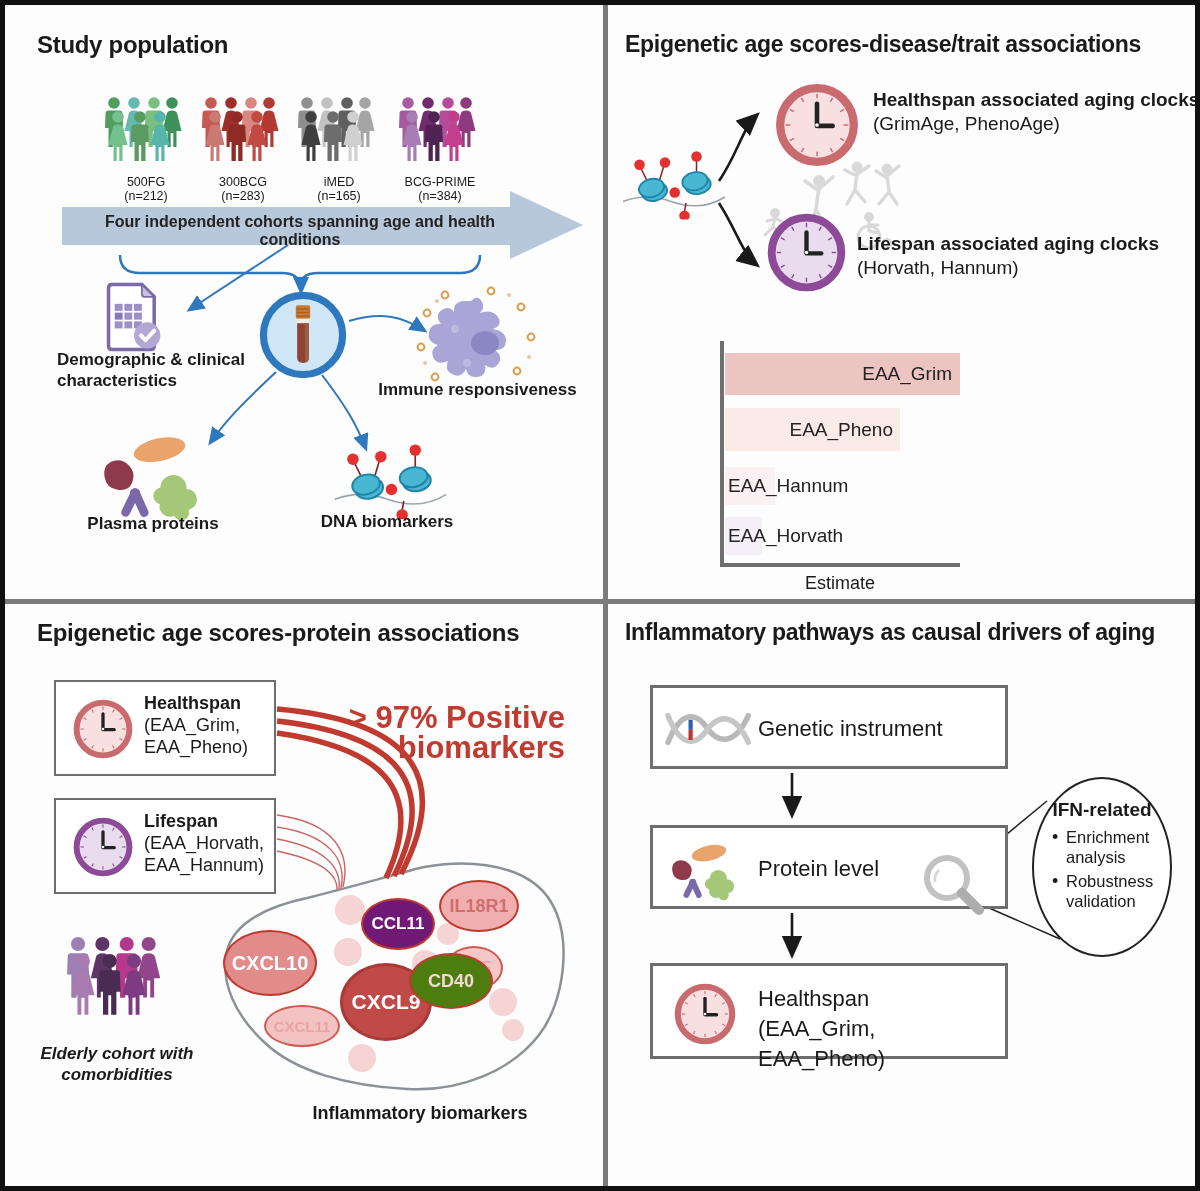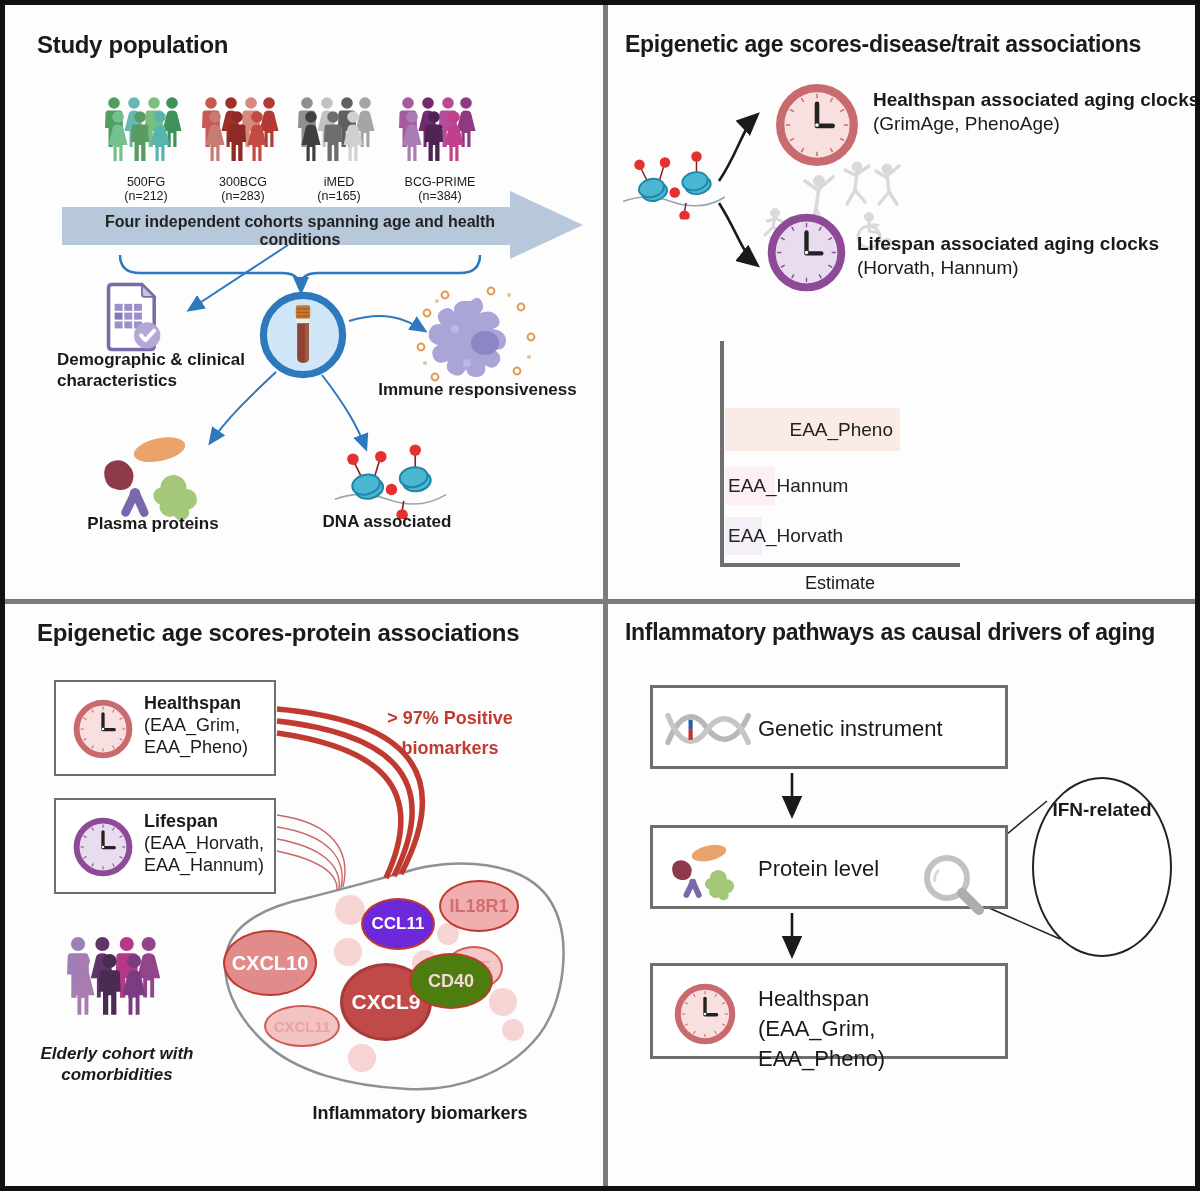--- a/index.html
+++ b/index.html
@@ -31,21 +31,21 @@
   #chart{position:absolute;left:715px;top:336px;width:250px;height:256px;z-index:2;}
   #chart .axis-y{position:absolute;left:0;top:0;width:4px;height:226px;background:#6f6f6f;}
   #chart .axis-x{position:absolute;left:0;top:222px;width:240px;height:4px;background:#6f6f6f;}
   #chart .bar-row{position:absolute;left:5px;width:240px;}
   #chart .bar{position:absolute;left:0;top:0;height:100%;}
   #chart .bar-label{position:absolute;top:50%;transform:translateY(-50%);font-size:19px;color:#222;white-space:nowrap;}
   #chart .xlabel{position:absolute;left:0;top:232px;width:240px;text-align:center;font-size:18px;}
   
   .clockbox{position:absolute;width:222px;height:96px;border:2.5px solid #6e6e6e;background:#fff;z-index:2;box-sizing:border-box;}
   .clockbox .txt{position:absolute;left:88px;top:10px;font-size:18px;line-height:22px;}
-  .note{position:absolute;left:330px;top:698px;width:230px;text-align:center;font-size:18px;font-weight:bold;color:#c23b30;line-height:30px;z-index:4;}
+  .note{position:absolute;left:330px;top:698px;width:230px;text-align:right;font-size:31px;font-weight:bold;color:#c23b30;line-height:30px;z-index:4;}
   
   .bubble{position:absolute;border-radius:50%;display:flex;align-items:center;justify-content:center;font-weight:bold;z-index:2;transform:translate(-50%,-50%);box-sizing:border-box;}
   .dot{position:absolute;border-radius:50%;background:#f5d4d3;z-index:2;transform:translate(-50%,-50%);}
   
   .flowbox{position:absolute;left:645px;width:358px;border:3px solid #6e6e6e;background:#fff;z-index:2;box-sizing:border-box;}
   .flowbox .ftxt{position:absolute;left:105px;font-size:22px;}
   #ifn{position:absolute;left:1027px;top:772px;width:140px;height:180px;border:2px solid #222;border-radius:50%;background:#fff;z-index:2;box-sizing:border-box;}
   #ifn .ifn-title{position:absolute;left:0;top:20px;width:100%;text-align:center;font-size:19px;font-weight:bold;}
   #ifn ul{margin:48px 0 0 18px;padding:0;list-style:none;}
   #ifn li{position:relative;font-size:16.5px;line-height:20px;width:100px;margin-bottom:4px;padding-left:14px;}
@@ -282,21 +282,21 @@
 
   <svg class="icon" style="left:320px;top:432px" width="128" height="82" viewBox="0 0 140 100">
     <use href="#methyl-sym" width="140" height="100"></use>
   </svg>
 
   <div class="lbl branch" style="left:52px;top:344px;width:220px;">
     <span>Demographic &amp; clinical</span><br><span>characteristics</span>
   </div>
   <div class="lbl branch center" style="left:360px;top:374px;width:225px;">Immune responsiveness</div>
   <div class="lbl branch center" style="left:63px;top:508px;width:170px;">Plasma proteins</div>
-  <div class="lbl branch center" style="left:292px;top:506px;width:180px;">DNA associated</div>
+  <div class="lbl branch center" style="left:292px;top:506px;width:180px;">DNA biomarkers</div>
 
   <div class="qtitle" style="left:620px;top:26px;font-size:23px;">Epigenetic age scores-disease/trait associations</div>
 
   <svg class="icon" style="left:615px;top:138px" width="105" height="78" viewBox="0 0 140 100">
     <use href="#methyl-sym" width="140" height="100"></use>
   </svg>
 
   <svg class="icon" style="left:752px;top:150px" width="150" height="96" viewBox="0 0 150 96" opacity="0.55">
     <g fill="#bdbdbd" stroke="#bdbdbd">
       <circle cx="18" cy="58" r="4.5"></circle>
@@ -322,20 +322,24 @@
 
   <svg class="clock" style="left:758px;top:204px;color:#8c4a97;--face:#e9dcef;" width="87" height="87">
     <use href="#clock-sym" width="87" height="87"></use>
   </svg>
   <div class="clocktext-b" style="left:852px;top:228px;">Lifespan associated aging clocks</div>
   <div class="clocktext-r" style="left:852px;top:252px;">(Horvath, Hannum)</div>
 
   <div id="chart">
     <div class="axis-y"></div>
     <div class="axis-x"></div>
+    <div class="bar-row" style="top:12px;height:42px;">
+      <div class="bar" style="width: 235px; background-color: rgb(236, 196, 193);"></div>
+      <span class="bar-label" style="right:13px;">EAA_Grim</span>
+    </div>
     <div class="bar-row" style="top:67px;height:43px;">
       <div class="bar" style="width: 175px; background-color: rgb(251, 235, 231);"></div>
       <span class="bar-label" style="right:72px;">EAA_Pheno</span>
     </div>
     <div class="bar-row" style="top:126px;height:38px;">
       <div class="bar" style="width: 50px; background-color: rgb(252, 240, 242);"></div>
       <span class="bar-label" style="left:3px;">EAA_Hannum</span>
     </div>
     <div class="bar-row" style="top:176px;height:38px;text-align:right;">
       <div class="bar" style="width: 37px; background-color: rgb(245, 240, 247);"></div>
@@ -387,21 +391,21 @@
 
   <div class="dot" style="left:345px;top:905px;width:30px;height:30px;"></div>
   <div class="dot" style="left:343px;top:947px;width:28px;height:28px;"></div>
   <div class="dot" style="left:420px;top:958px;width:26px;height:26px;"></div>
   <div class="dot" style="left:443px;top:929px;width:22px;height:22px;"></div>
   <div class="dot" style="left:498px;top:997px;width:28px;height:28px;"></div>
   <div class="dot" style="left:508px;top:1025px;width:22px;height:22px;"></div>
   <div class="dot" style="left:357px;top:1053px;width:28px;height:28px;"></div>
 
   <div class="bubble" style="left:265px;top:958px;width:94px;height:66px;background:#e18b8b;border:2.5px solid #c0392f;color:#fff;font-size:20px;">CXCL10</div>
-  <div class="bubble" style="left:393px;top:919px;width:74px;height:52px;background:#6d28d9;border:2.5px solid #c0392f;color:#fff;font-size:17px;">CCL11</div>
+  <div class="bubble" style="left:393px;top:919px;width:74px;height:52px;background:#701a75;border:2.5px solid #c0392f;color:#fff;font-size:17px;">CCL11</div>
   <div class="bubble" style="left:474px;top:901px;width:80px;height:52px;background:#f0aeae;border:2.5px solid #c0392f;color:#d06f6f;font-size:18px;">IL18R1</div>
   <div class="bubble" style="left:469px;top:963px;width:58px;height:44px;background:#f4c8c7;border:2px solid #cf5a52;color:#eba6a4;font-size:16px;">HGF</div>
   <div class="bubble" style="left:381px;top:997px;width:92px;height:78px;background:#c04a48;border:3px solid #a93a37;color:#fff;font-size:21px;">CXCL9</div>
   <div class="bubble" style="left:297px;top:1021px;width:76px;height:42px;background:#f2c3c2;border:2px solid #cf5a52;color:#e9a3a2;font-size:15px;">CXCL11</div>
   <div class="bubble" style="left:446px;top:976px;width:84px;height:56px;background:#4d7c0f;border:2.5px solid #c0392f;color:#f6d8d7;font-size:18px;">CD40</div>
 
   <div class="lbl bold center" style="left:300px;top:1098px;width:230px;font-size:18px;">Inflammatory biomarkers</div>
 
   <div class="qtitle" style="left:620px;top:614px;font-size:23px;">Inflammatory pathways as causal drivers of aging</div>
 
@@ -420,20 +424,24 @@
       <use href="#proteins-sym" width="120" height="110"></use>
     </svg>
     <div class="ftxt" style="top:28px;">Protein level</div>
     <svg class="icon" style="left:268px;top:24px" width="64" height="64" viewBox="0 0 64 64">
       <use href="#magnifier-sym" width="64" height="64"></use>
     </svg>
   </div>
 
   <div id="ifn">
     <div class="ifn-title">IFN-related</div>
+    <ul>
+      <li>Enrichment analysis</li>
+      <li>Robustness validation</li>
+    </ul>
   </div>
 
   <div class="flowbox" style="top:958px;height:96px;">
     <svg class="clock" style="left:18px;top:14px;color:#c96b6e;--face:#f8e0e0;" width="68" height="68">
       <use href="#clock-sym" width="68" height="68"></use>
     </svg>
     <div class="ftxt" style="top:18px;line-height:30px;">
       <span>Healthspan</span><br><span>(EAA_Grim, EAA_Pheno)</span>
     </div>
   </div>

